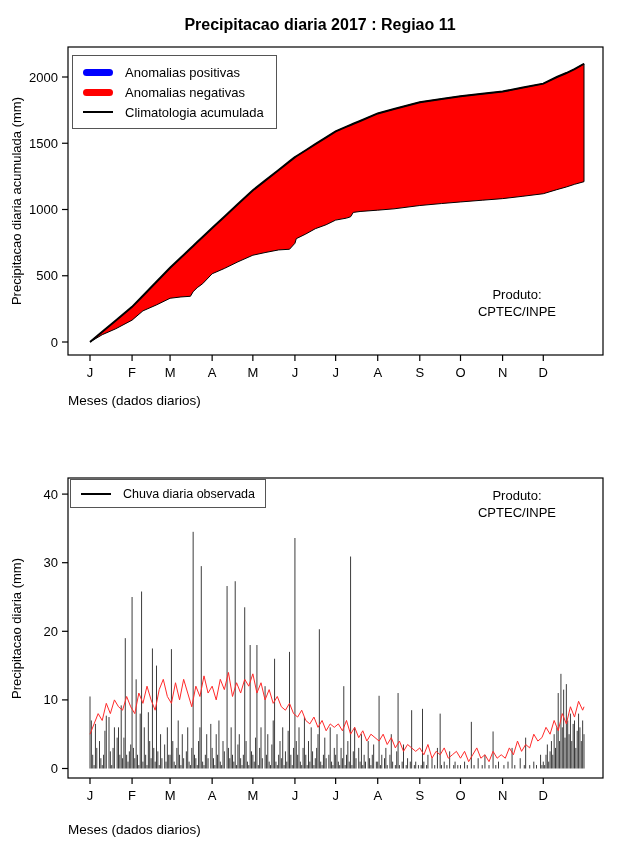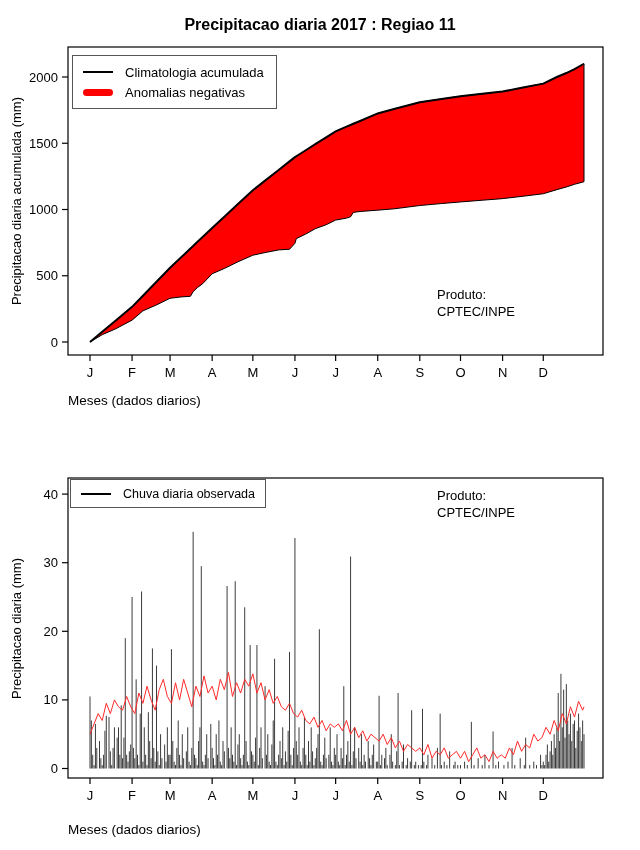--- a/index.html
+++ b/index.html
@@ -13,21 +13,21 @@
   #svg-bottom{top:0;}
   .ylab{display:flex;align-items:center;justify-content:center;}
   .ylab span{writing-mode:vertical-rl;transform:rotate(180deg);font-size:13px;white-space:nowrap;}
   .xlab{left:68px;width:535px;text-align:left;font-size:13.5px;}
   .legend{background:#fff;border:1px solid #555;padding:6px 12px 6px 10px;}
   .legend-row{display:flex;align-items:center;gap:12px;height:20px;}
   .sw{flex:0 0 auto;display:inline-block;width:30px;}
   .sw.pill{height:7px;border-radius:4px;}
   .sw.line{height:2px;}
   .legend-label{font-size:13px;white-space:nowrap;}
-  .watermark{width:160px;text-align:left;font-size:13px;line-height:17px;}
+  .watermark{width:160px;text-align:center;font-size:13px;line-height:17px;}
 </style>
 </head>
 <body>
 
 <div class="page">
 
   <div class="abs chart-title">Precipitacao diaria 2017 : Regiao 11</div>
 
   <svg id="svg-top" class="canvas" width="640" height="850">
       <polygon points="90,342 102.21428571428572,331.7975 115.78571428571429,320.535 132.07142857142858,306.8875 142.92857142857144,295.7575 156.5,281.7125 170.07142857142856,267.8 180.92857142857144,257.59749999999997 190.42857142857144,248.58749999999998 193.14285714285717,245.9375 197.21428571428572,242.095 202.64285714285717,237.06 212.14285714285717,228.05 224.35714285714286,216.65499999999997 237.92857142857144,204.0675 252.85714285714286,190.2875 265.07142857142856,180.61499999999998 278.6428571428571,170.015 289.5,161.4025 294.92857142857144,157.1625 296.28571428571433,156.23499999999999 305.78571428571433,150.27249999999998 315.28571428571433,144.17749999999998 326.14285714285717,137.2875 335.64285714285717,131.325 346.5,126.6875 350.57142857142856,124.96499999999997 353.2857142857143,123.77249999999998 360.0714285714286,120.98999999999998 377.7142857142857,113.4375 394,109.065 419.7857142857143,102.17499999999998 441.5,98.99499999999998 460.5,96.21249999999998 482.2142857142857,93.82749999999999 502.5714285714286,91.57499999999999 522.9285714285714,87.6 543.2857142857143,83.625 556.8571428571429,77 566.3571428571429,73.02499999999998 574.5,69.05000000000001 584,63.75 584,181.67499999999998 574.5,184.325 566.3571428571429,186.975 556.8571428571429,189.625 543.2857142857143,193.7325 522.9285714285714,196.25 502.5714285714286,198.635 482.2142857142857,200.225 460.5,201.9475 441.5,203.5375 419.7857142857143,205.525 394,208.8375 377.7142857142857,210.1625 360.0714285714286,211.48749999999998 353.2857142857143,212.415 350.57142857142856,216.7875 346.5,218.1125 335.64285714285717,220.1 326.14285714285717,224.7375 315.28571428571433,228.71249999999998 305.78571428571433,234.0125 296.28571428571433,238.64999999999998 294.92857142857144,243.2875 289.5,249.25 278.6428571428571,249.9125 265.07142857142856,252.5625 252.85714285714286,255.21249999999998 237.92857142857144,261.8375 224.35714285714286,268.4625 212.14285714285717,273.7625 202.64285714285717,283.7 197.21428571428572,287.675 193.14285714285717,291.65 190.42857142857144,296.2875 180.92857142857144,296.95 170.07142857142856,298.275 156.5,304.9 142.92857142857144,310.8625 132.07142857142858,320.1375 115.78571428571429,328.75 102.21428571428572,334.7125 90,342" fill="#ff0000" stroke="#000" stroke-width="1"></polygon>
@@ -402,27 +402,31 @@
     </svg>
 
   <div class="abs ylab" style="left:4px;top:47px;width:24px;height:308px;">
     <span>Precipitacao diaria acumulada (mm)</span>
   </div>
 
   <div class="abs xlab" style="top:393px;">Meses (dados diarios)</div>
 
   <div class="abs legend" style="left:72px;top:55px;">
     <div class="legend-row">
-      <span class="sw line" style="background:#000;"></span>
-      <span class="legend-label">Climatologia acumulada</span>
+      <span class="sw pill" style="background:#0000ff;"></span>
+      <span class="legend-label">Anomalias positivas</span>
     </div>
     <div class="legend-row">
       <span class="sw pill" style="background:#ff0000;"></span>
       <span class="legend-label">Anomalias negativas</span>
     </div>
+    <div class="legend-row">
+      <span class="sw line" style="background:#000;"></span>
+      <span class="legend-label">Climatologia acumulada</span>
+    </div>
   </div>
 
   <div class="abs watermark" style="left:437px;top:286px;">
     <div>Produto:</div>
     <div>CPTEC/INPE</div>
   </div>
 
   <div class="abs ylab" style="left:4px;top:478px;width:24px;height:300px;">
     <span>Precipitacao diaria (mm)</span>
   </div>

